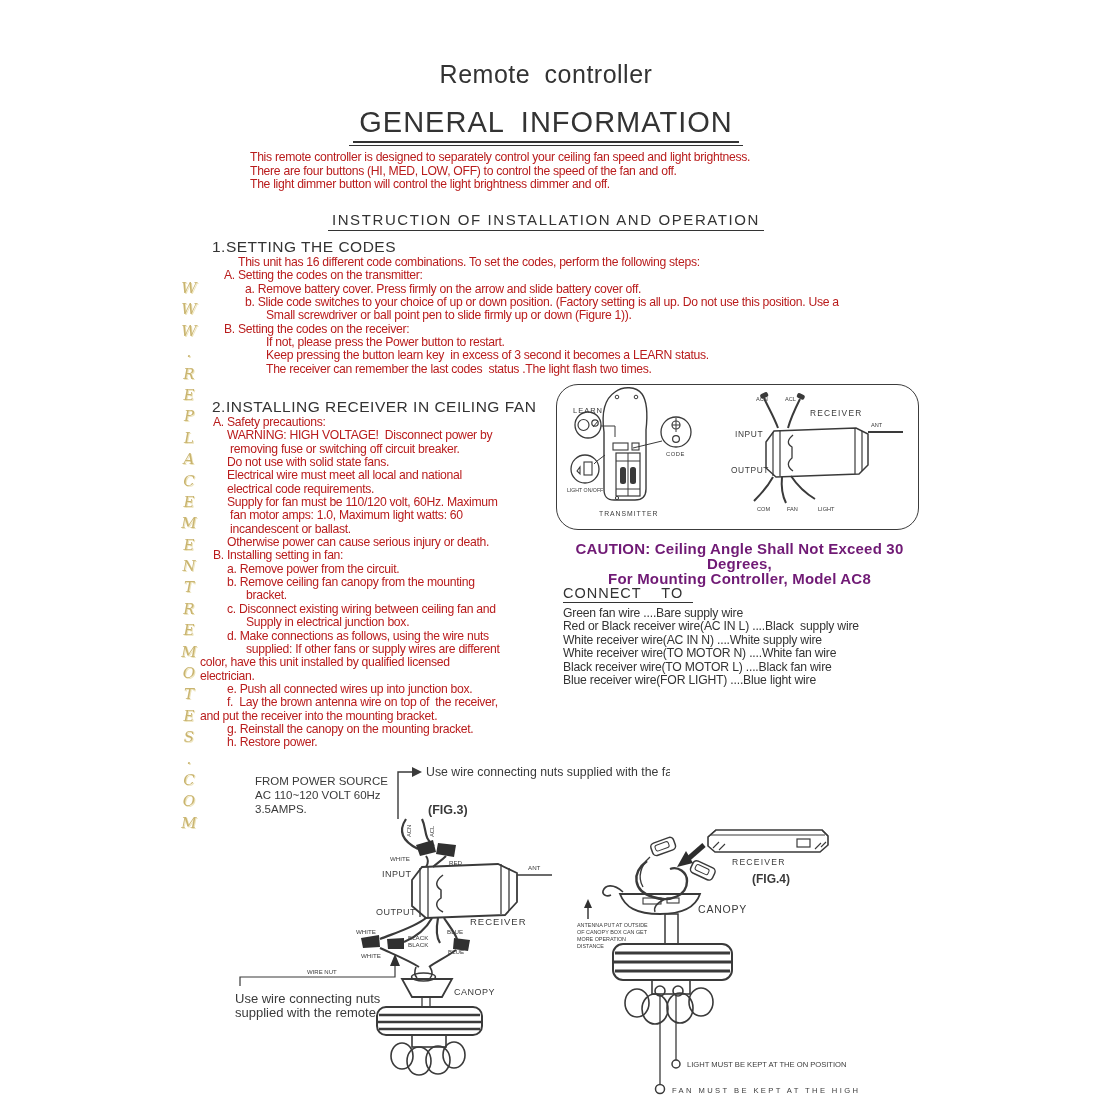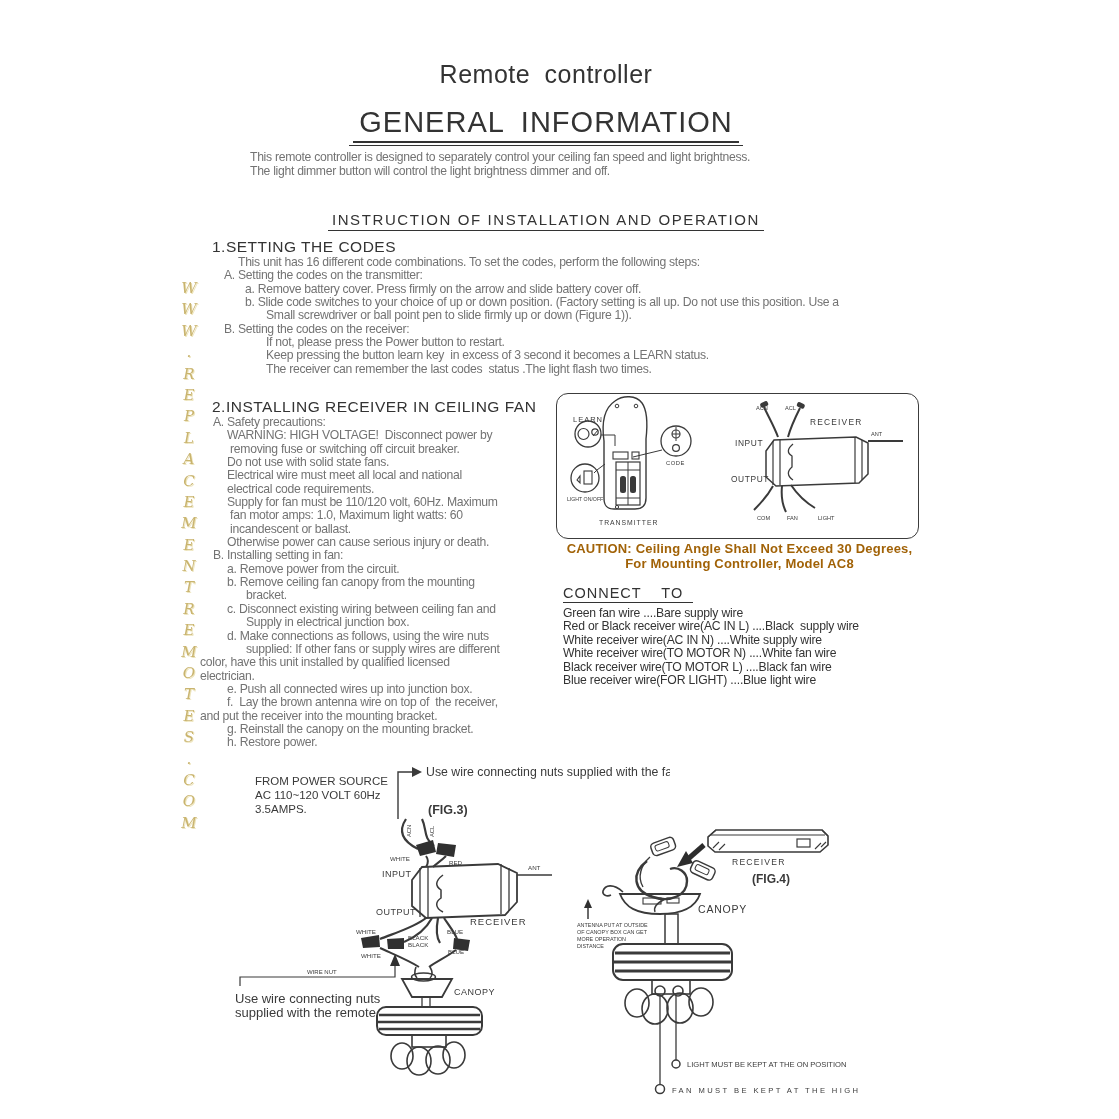--- a/index.html
+++ b/index.html
@@ -10,27 +10,27 @@
   .h1{top:60px;font-size:25px;letter-spacing:.5px;word-spacing:7px;color:#333;}
   .h2wrap{top:106px;}
   .h2{display:inline-block;font-size:29px;letter-spacing:1px;word-spacing:8px;color:#333;
       border-bottom:2px solid #333;position:relative;padding:0 6px 2px 6px;}
   .h2:after{content:"";position:absolute;left:-4px;right:-4px;bottom:-5px;border-bottom:1.5px solid #333;}
   .intro{left:250px;top:151px;font-size:12.2px;line-height:13.7px;letter-spacing:-.3px;color:#333;}
   .sub{top:211px;}
   .sub span{display:inline-block;font-size:15px;letter-spacing:1.6px;color:#333;
       border-bottom:1.6px solid #333;padding:0 4px 2px 4px;}
   .sec-title{font-size:15.5px;letter-spacing:.5px;color:#333;}
-  .col{font-size:12.2px;line-height:13.35px;letter-spacing:-.3px;color:#737373;}
+  .col{font-size:12.2px;line-height:13.35px;letter-spacing:-.3px;color:#b91c1c;}
   .ln{white-space:pre;}
   .s1 .ind-1{padding-left:14px;} .s1 .ind-2{padding-left:21px;} .s1 .ind-3{padding-left:42px;}
   .s2 .ind-1{padding-left:13px;} .s2 .ind-2{padding-left:27px;} .s2 .ind-3{padding-left:46px;}
-  #figbox{left:556px;top:393px;width:361px;height:144px;border:1.6px solid #3c3c3c;border-radius:12px;}
+  #figbox{left:556px;top:384px;width:361px;height:144px;border:1.6px solid #3c3c3c;border-radius:22px;}
   .caution{left:557px;top:541px;width:365px;text-align:center;font-weight:bold;
-           font-size:13px;line-height:15px;letter-spacing:.2px;color:#a16207;}
+           font-size:15px;line-height:15px;letter-spacing:.2px;color:#701a75;}
   .connect{left:563px;top:584px;color:#333;}
   .connect .ct{display:inline-block;font-size:14.5px;letter-spacing:1px;white-space:pre;
                border-bottom:1.5px solid #333;padding:0 10px 1px 0;margin-bottom:4px;}
   .connect .rows{font-size:12.2px;line-height:13.4px;letter-spacing:-.2px;}
   #watermark{left:176px;top:278px;width:26px;display:flex;flex-direction:column;
              font-family:"DejaVu Serif",serif;font-style:italic;font-size:15px;
              color:rgba(198,176,104,.95);text-shadow:1px 1px 0 rgba(235,225,180,.9);}
   .wm-ch{display:block;height:21.4px;line-height:21.4px;text-align:center;}
   svg{position:absolute;left:0;top:0;}
   svg text{font-family:"Liberation Sans",sans-serif;fill:#3a3a3a;}
@@ -69,20 +69,21 @@
       <span class="wm-ch">O</span>
       <span class="wm-ch">M</span>
     </div>
 
   <div class="abs ctr h1">Remote controller</div>
   <div class="abs ctr h2wrap">
     <span class="h2">GENERAL INFORMATION</span>
   </div>
   <div class="abs intro col" style="line-height:13.7px">
       <div class="ln">This remote controller is designed to separately control your ceiling fan speed and light brightness.</div>
+      <div class="ln">There are four buttons (HI, MED, LOW, OFF) to control the speed of the fan and off.</div>
       <div class="ln">The light dimmer button will control the light brightness dimmer and off.</div>
     </div>
   <div class="abs ctr sub">
     <span>INSTRUCTION OF INSTALLATION AND OPERATION</span>
   </div>
 
   <div class="abs sec-title" style="left:212px;top:238px">1.SETTING THE CODES</div>
   <div class="abs col s1" style="left:224px;top:256px">
       <div class="ln ind-1">This unit has 16 different code combinations. To set the codes, perform the following steps:</div>
       <div class="ln ind-0">A. Setting the codes on the transmitter:</div>

